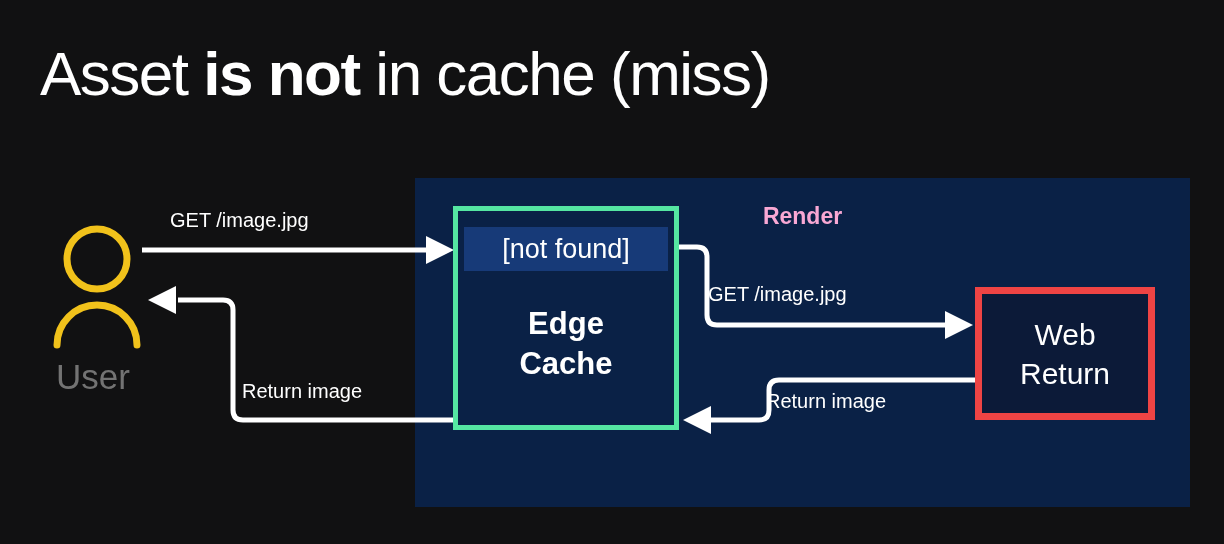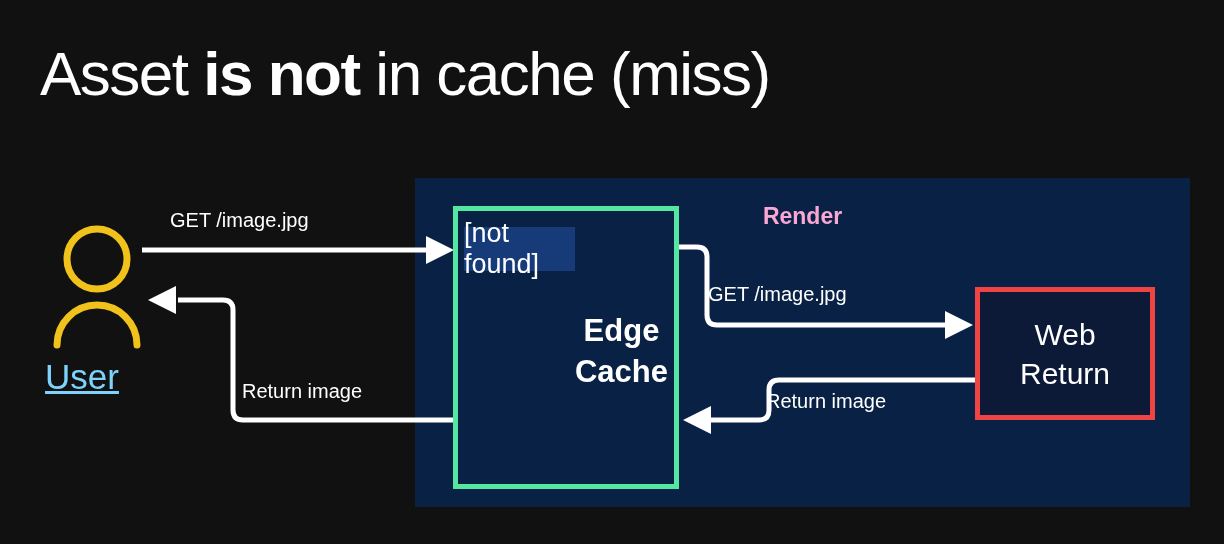--- a/index.html
+++ b/index.html
@@ -24,46 +24,46 @@
     position:absolute; top:25px; left:0; width:100%;
     text-align:center; font-size:23px; font-weight:700; color:#f9a8d4;
   }
 
   .overlay { position:absolute; left:0; top:0; }
   .arrow-line { stroke:#ffffff; stroke-width:5; fill:none; }
   .arrow-head { fill:#ffffff; stroke:none; }
   .user-stroke { stroke:#f1c21b; stroke-width:7; fill:none; }
 
   .edge-cache {
-    position:absolute; left:453px; top:206px; width:226px; height:283px;
+    position:absolute; left:453px; top:206px; width:226px; height:224px;
     background:#0a2146; border:5px solid #55e6a2;
-    display:flex; justify-content:space-between;
+    display:flex; flex-direction:column; justify-content:space-between;
     padding:16px 6px 8px 6px;
   }
   .cache-strip {
     height:44px; background:#173a78;
     display:flex; align-items:center; justify-content:center;
     font-size:27px; color:#fff;
   }
   .cache-name {
     flex:1; display:flex; flex-direction:column;
     align-items:center; justify-content:center;
     font-size:31px; font-weight:700; line-height:1.3; color:#fff;
   }
 
   .web-service {
     position:absolute; left:975px; top:287px; width:180px; height:133px;
-    background:#0c1a38; border:5px solid #ef4444;
+    background:#0c1a38; border:7px solid #ef4444;
     display:flex; flex-direction:column; align-items:center; justify-content:center;
     font-size:30px; line-height:1.3; color:#fff; text-align:center;
   }
 
   .user-label {
-    position:absolute; left:20px; top:357px; width:124px;
-    text-align:center; font-size:35px; color:#7dd3fc;text-decoration:underline;
+    position:absolute; left:31px; top:357px; width:124px;
+    text-align:center; font-size:35px; color:#737373;
   }
 
   .edge-label {
     position:absolute; font-size:20px; color:#fff; white-space:nowrap;
   }
   #lbl-get1      { left:170px; top:209px; }
   #lbl-get2      { left:708px; top:283px; }
   #lbl-ret-right { left:766px; top:390px; }
   #lbl-ret-left  { left:242px; top:380px; }
 </style>

